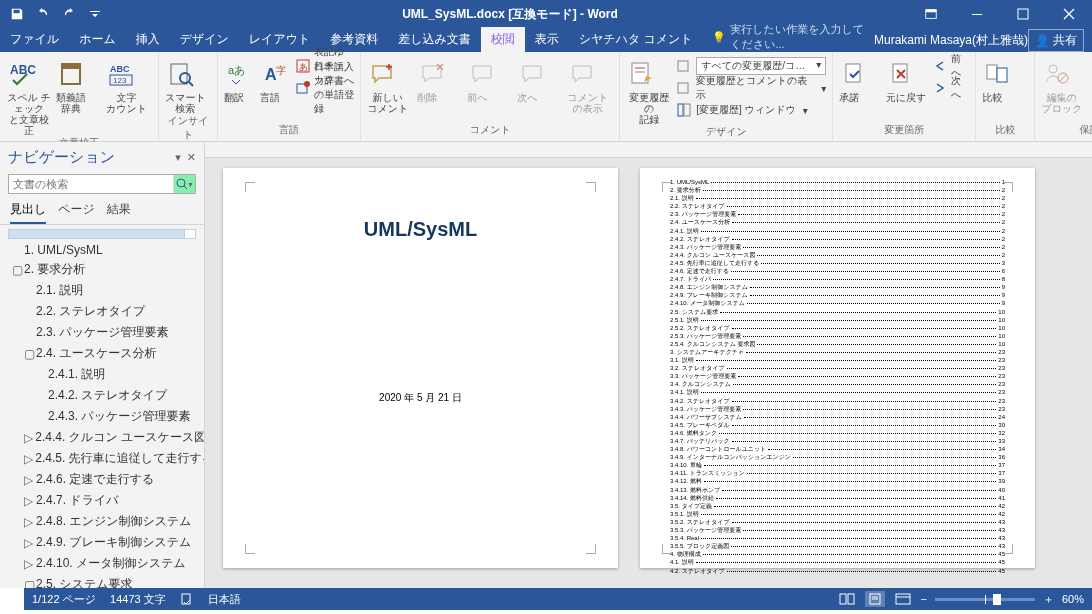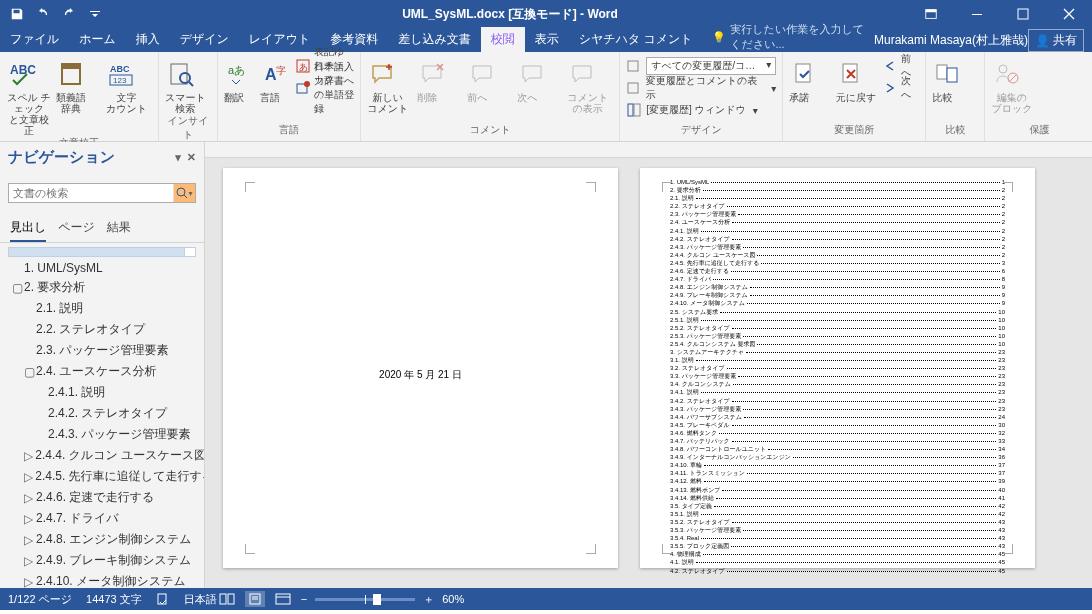--- a/index.html
+++ b/index.html
@@ -20,24 +20,24 @@
 .rgroup-body { flex:1; display:flex; align-items:flex-start; gap:4px; padding-top:2px;}
 .rgroup-label { text-align:center; font-size:10px; color:#666; padding-bottom:2px;}
 .rbtn { display:flex; flex-direction:column; align-items:flex-start; justify-content:flex-start; width:46px; font-size:10px; color:#444; text-align:center; line-height:1.1; gap:2px; padding-top:2px;}
 .rbtn .ico { width:32px; height:32px; display:flex; align-items:center; justify-content:center; }
 .rbtn-sm { display:flex; align-items:center; gap:4px; font-size:10px; color:#444; height:20px;}
 .rbtn-sm .ico-sm { width:16px; height:16px; display:flex; align-items:center; justify-content:center; }
 .vstack { display:flex; flex-direction:column; gap:2px; }
 svg { display:block; }
 .main { height:446px; display:flex; background:#e6e6e6; }
 .navpane { width:205px; background:#f3f3f3; border-right:1px solid #d4d4d4; display:flex; flex-direction:column; }
-.nav-head { display:flex; align-items:center; justify-content:space-between; padding:6px 8px;font-weight:bold; }
+.nav-head { display:flex; align-items:center; justify-content:space-between; padding:6px 8px; }
 .nav-title { font-size:15px; color:#2b579a; }
 .nav-close { color:#666; display:flex; gap:6px; }
-.nav-search { margin:10px 8px; display:flex; border:1px solid #ababab; background:#fdba74; }
+.nav-search { margin:1px 8px; display:flex; border:1px solid #ababab; background:#86efac; }
 .nav-search input { flex:1; border:none; outline:none; font-size:11px; padding:3px 4px; }
 .nav-search-btn { width:22px; display:flex; align-items:center; justify-content:center; border-left:1px solid #e0e0e0;}
 .nav-tabs { display:flex; gap:12px; padding:6px 10px 0; border-bottom:1px solid #d4d4d4; font-size:12px; color:#444;}
 .nav-tab { padding-bottom:4px; }
 .nav-tab.active { color:#000000; border-bottom:2px solid #2b579a; }
 .nav-ruler { height:10px; margin:4px 8px 2px; background:linear-gradient(to right,#d0e0f0,#d0e0f0); border:1px solid #c0d0e0; position:relative;}
 .nav-ruler::after{content:"";position:absolute;right:0;top:0;bottom:0;width:10px;background:#fff;border-left:1px solid #c0d0e0;}
 .outline { flex:1; overflow:auto; font-size:12px; color:#333; }
 .oitem { padding:2px 4px 2px 18px; white-space:nowrap; display:flex; align-items:center; gap:2px;}
 .l1 { padding-left:12px; } .l2{padding-left:24px;} .l3{padding-left:36px;}
@@ -52,21 +52,21 @@
 .toc{padding:10px 30px 10px 30px;font-size:6px;line-height:1.35;color:#000;}
 .toc-row{display:flex;white-space:nowrap;}
 .toc-row .t{overflow:hidden;}
 .toc-row .dots{flex:1;border-bottom:1px dotted #000;margin:0 2px 2px;height:5px;}
 .toc-row .p{}
 .crop{position:absolute;width:10px;height:10px;border-color:#aaa;}
 .crop.tl{top:14px;left:22px;border-left:1px solid #aaa;border-top:1px solid #aaa;}
 .crop.tr{top:14px;right:22px;border-right:1px solid #aaa;border-top:1px solid #aaa;}
 .crop.bl{bottom:14px;left:22px;border-left:1px solid #aaa;border-bottom:1px solid #aaa;}
 .crop.br{bottom:14px;right:22px;border-right:1px solid #aaa;border-bottom:1px solid #aaa;}
-.statusbar{height:22px;background:#2b579a;color:#fff;display:flex;align-items:center;font-size:11px;padding:0 8px;}
+.statusbar{height:22px;background:#2b579a;color:#fff;display:flex;align-items:center;font-size:11px;padding:0 8px;justify-content:space-between;margin-left:24px;}
 .status-left{display:flex;gap:14px;align-items:center;}
 .status-right{display:flex;gap:8px;align-items:center;}
 .view-btn{width:20px;height:16px;display:flex;align-items:center;justify-content:center;}
 .zoom-slider{width:100px;height:3px;background:#6a8fc8;position:relative;}
 .zoom-slider::before{content:"";position:absolute;left:50%;top:-3px;width:1px;height:9px;background:#fff;}
 .zoom-thumb{position:absolute;left:58%;top:-4px;width:8px;height:11px;background:#fff;}
 </style>
 </head>
 <body>
 
@@ -287,20 +287,32 @@
           </div>
           <span style="white-space:pre-line">コメント
 の表示</span>
         </div>
   </div>
       <div class="rgroup-label">コメント</div>
     </div>
 
   <div class="rgroup">
       <div class="rgroup-body">
+    <div class="rbtn">
+          <div class="ico">
+            <svg width="28" height="28" viewBox="0 0 28 28">
+              <rect x="4" y="3" width="16" height="20" fill="#fff" stroke="#888"></rect>
+              <line x1="7" y1="8" x2="17" y2="8" stroke="#c0392b"></line>
+              <line x1="7" y1="12" x2="17" y2="12" stroke="#888"></line>
+              <path d="M16 16l6 6M16 22l2-6 6 2z" fill="#e8a33d"></path>
+            </svg>
+          </div>
+          <span style="white-space:pre-line">変更履歴の
+記録</span>
+        </div>
     <div class="vstack" style="width:150px;">
       <div class="rbtn-sm">
             <div class="ico-sm">
               <svg width="14" height="14">
                 <rect x="1" y="2" width="10" height="10" fill="none" stroke="#888"></rect>
               </svg>
             </div>
             <span style="border:1px solid #ababab;background:#fff;padding:1px 4px;flex:1;display:flex;justify-content:space-between;">
               <span>すべての変更履歴/コ…</span>
               <span>▾</span>
@@ -508,20 +520,21 @@
 
   <div class="docarea">
     <div class="ruler-top"></div>
     <div class="pages">
       <div class="page">
         <div class="crop tl"></div>
           <div class="crop tr"></div>
           <div class="crop bl"></div>
           <div class="crop br"></div>
         <div class="page1-content">
+          <div class="doc-title">UML/SysML</div>
           <div class="doc-date">2020 年 5 月 21 日</div>
         </div>
       </div>
       <div class="page">
         <div class="crop tl"></div>
           <div class="crop tr"></div>
           <div class="crop bl"></div>
           <div class="crop br"></div>
         <div class="toc" id="toc">
             <div class="toc-row">

